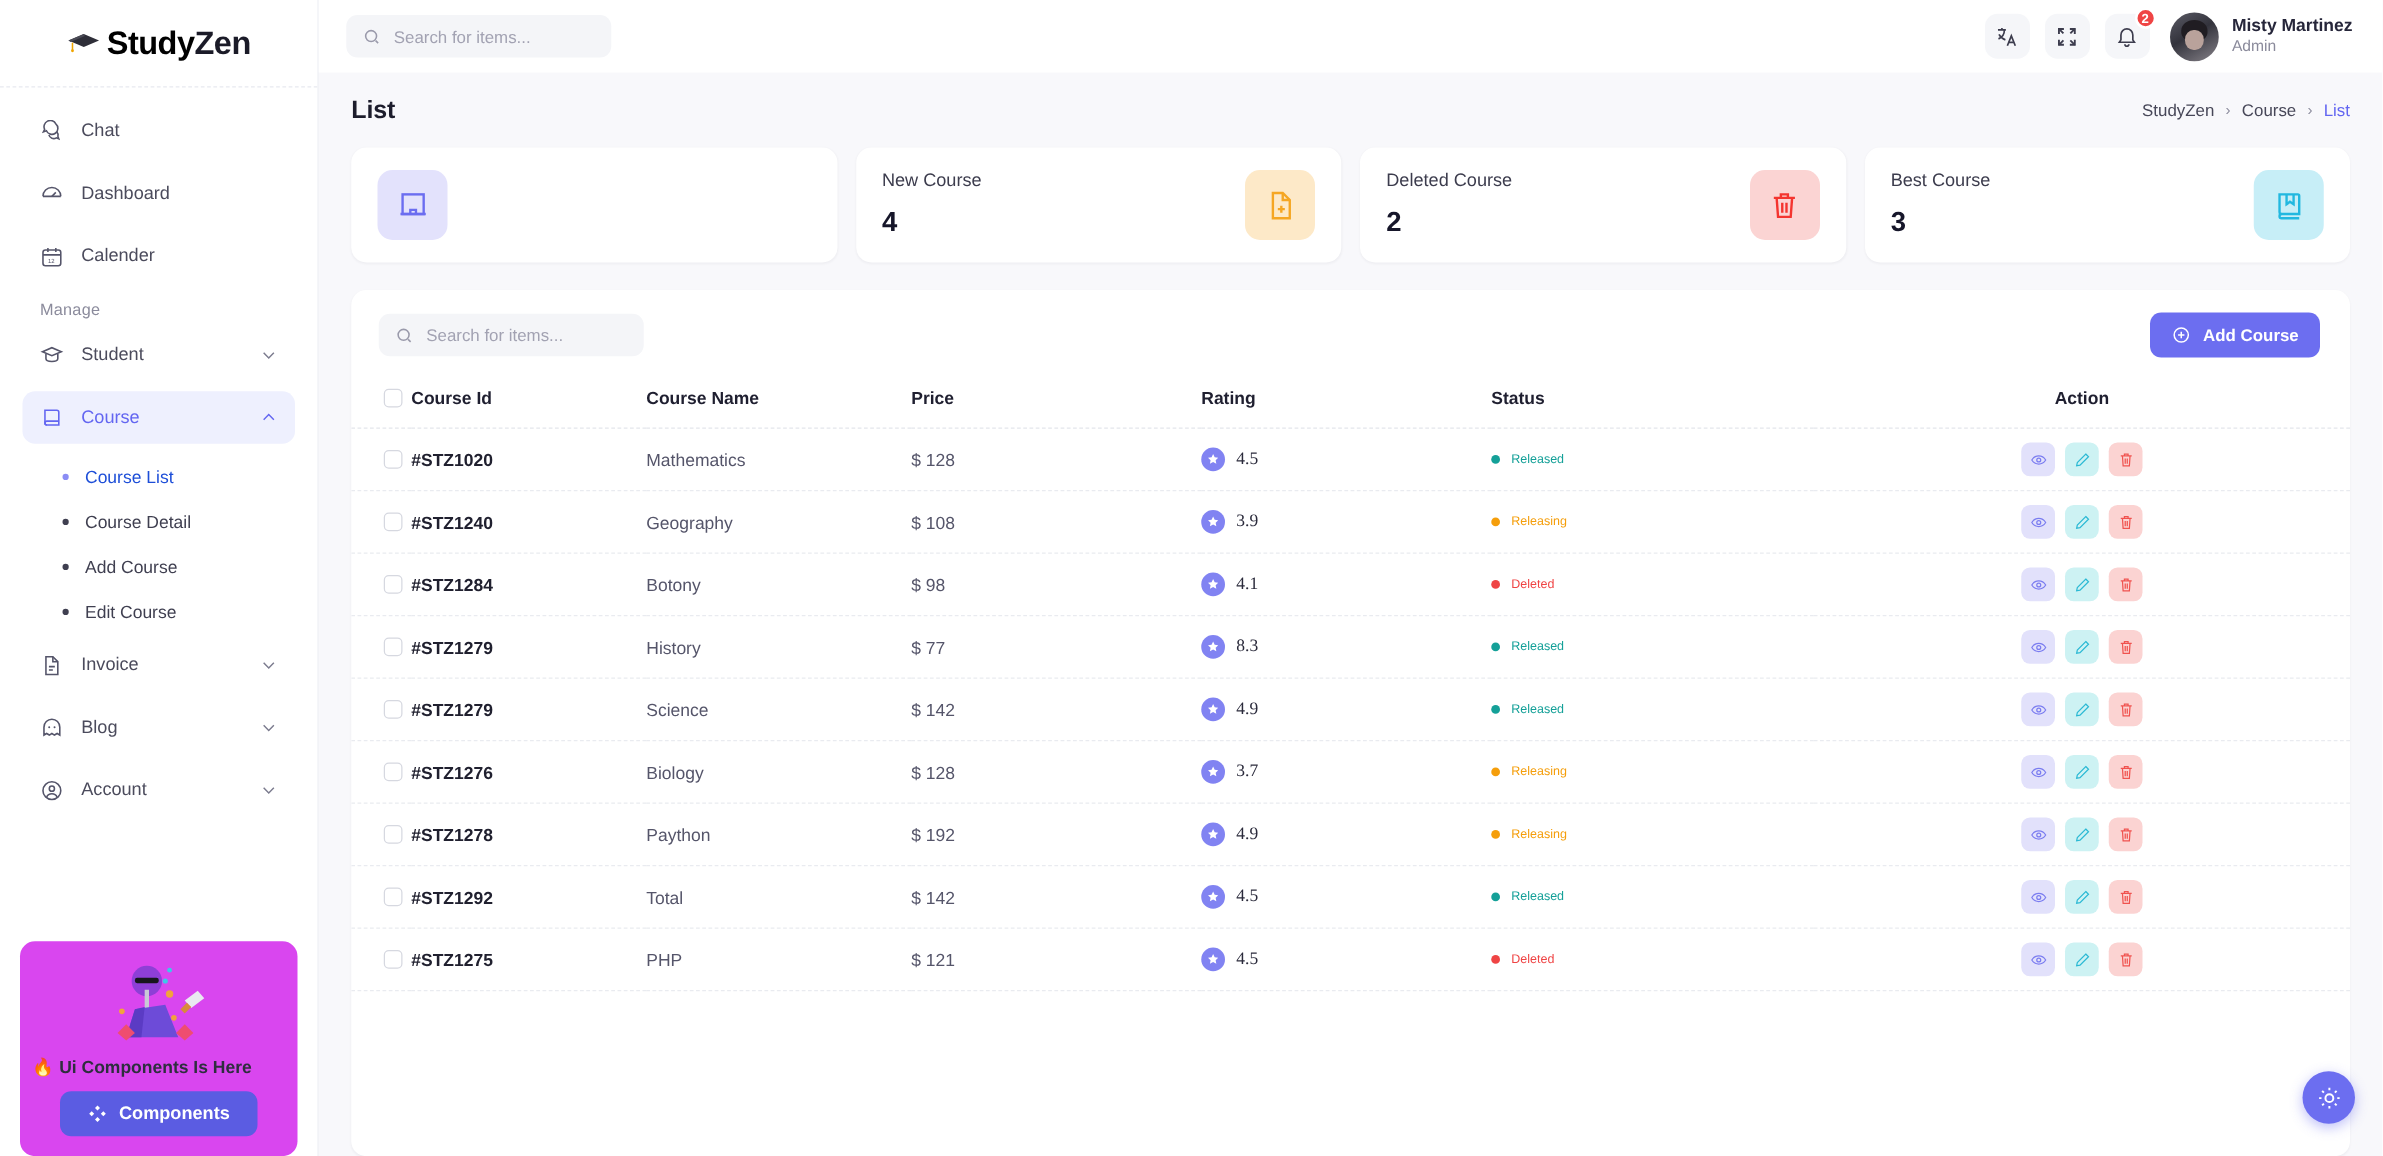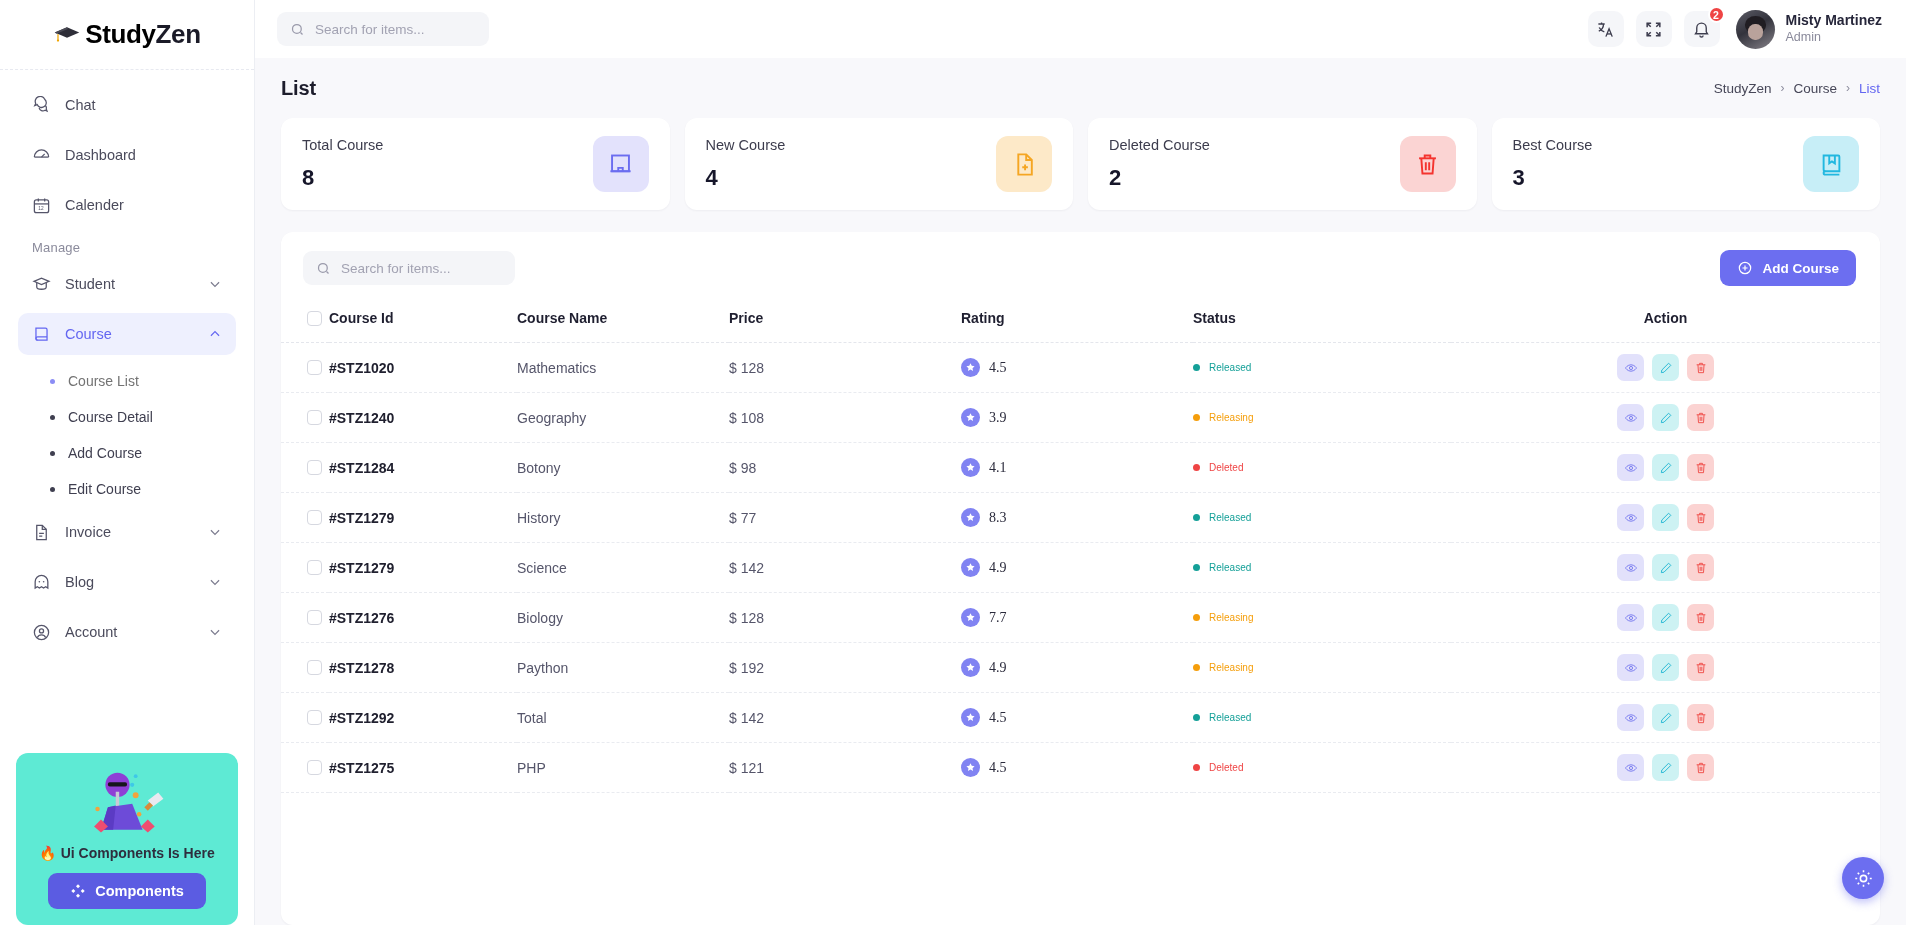--- a/index.html
+++ b/index.html
@@ -46,26 +46,26 @@
   .nav-item.active .chev { color: #6366f1; }
   .nav-section {
     font-size: 13px; color: #8b8b9c; padding: 6px 14px 8px 14px; letter-spacing: .2px;
   }
   .subnav { padding-left: 14px; }
   .sub-item {
     display: flex; align-items: center; gap: 13px;
     height: 36px; padding-left: 18px; font-size: 14px; color: #3f3f50; cursor: pointer;
   }
   .sub-item .dot { width: 5px; height: 5px; border-radius: 50%; background: #3f3f50; flex:0 0 5px;}
-  .sub-item.active { color: #737373; }
+  .sub-item.active { color: #1d4ed8; }
   .sub-item.active .dot { background: #8b8df5; }
 
   .promo {
-    margin: 14px 16px 0 16px; background: #5eead4; border-radius: 12px;
-    text-align: center; padding: 12px 10px 16px 10px;
+    margin: 14px 16px 0 16px; background: #d946ef; border-radius: 12px;
+    padding: 12px 10px 16px 10px;
     position: relative;
   }
   .promo-art { height: 76px; display:flex; align-items:center; justify-content:center; }
   .promo-title { font-size: 14px; font-weight: 700; color: #2e2e3e; margin-top: 4px; }
   .promo-btn {
     margin: 12px auto 0 auto; width: 158px; height: 36px; border-radius: 9px;
     background: #5b5ce2; color: #fff; font-size: 14.5px; font-weight: 600;
     display: flex; align-items: center; justify-content: center; gap: 9px; cursor: pointer;
   }
   .promo-btn svg { width: 16px; height: 16px; }
@@ -422,24 +422,20 @@
         <a>StudyZen</a>
         <span class="sep">›</span>
         <a>Course</a>
         <span class="sep">›</span>
         <span class="cur">List</span>
       </nav>
     </div>
 
     <div class="stats">
       <div class="card">
-        <div class="card-l">
-          <div class="card-title">Total Course</div>
-          <div class="card-val">8</div>
-        </div>
         <div class="card-ic" style="background:#e3e2fc;color:#6b6df0">
           <svg viewBox="0 0 24 24" fill="none" stroke="currentColor" stroke-width="1.7">
             <rect x="4.5" y="4" width="15" height="14"></rect>
               <path d="M3 18h18"></path>
               <path d="M10 18v-3h4v3"></path>
           </svg>
         </div>
       </div>
 
       <div class="card">
@@ -761,21 +757,21 @@
               <td class="c-id"><span class="cid">#STZ1276</span></td>
               <td class="c-name">Biology</td>
               <td class="c-price">$ 128</td>
               <td class="c-rate">
                 <span class="rate">
                   <span class="star">
                     <svg viewBox="0 0 24 24" fill="currentColor">
                       <path d="M12 2.6l2.7 5.7 6.2.8-4.5 4.3 1.2 6.1L12 16.6 6.4 19.5l1.2-6.1L3.1 9.1l6.2-.8z"></path>
                     </svg>
                   </span>
-                  <span class="rate-val">7.7</span>
+                  <span class="rate-val">3.7</span>
                 </span>
               </td>
               <td class="c-stat">
                 <span class="status" style="color:#f59e0b">
                   <span class="sdot" style="background:#f59e0b"></span>
                   <span>Releasing</span>
                 </span>
               </td>
               <td class="c-act">
                 <span class="actions">

